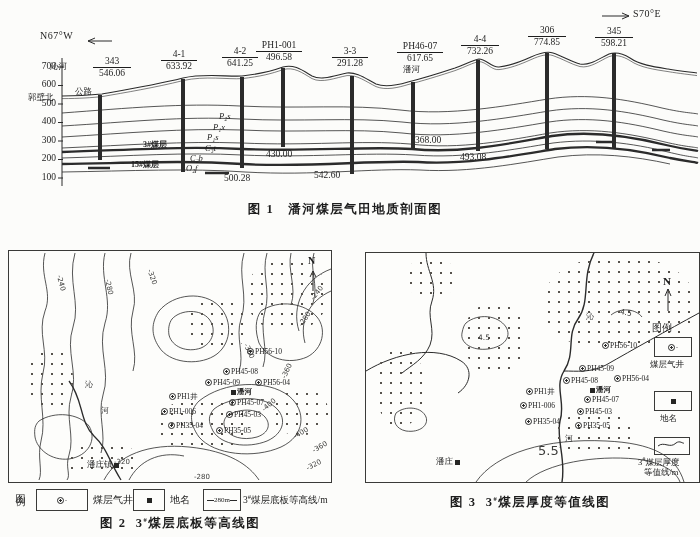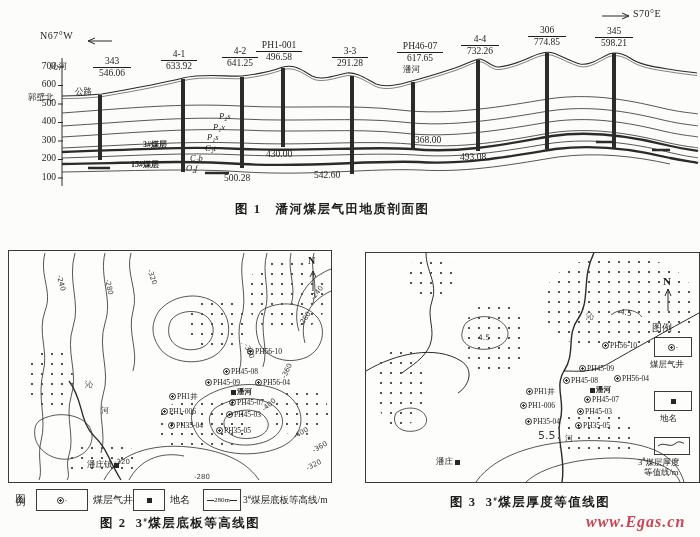--- a/index.html
+++ b/index.html
@@ -139,21 +139,21 @@
   <span class="st" style="left:186px;top:163px">O₂f</span>
   <span class="seam" style="left:143px;top:139px">3#煤层</span>
   <span class="seam" style="left:131px;top:159px">15#煤层</span>
 
   <span class="dep" style="left:224px;top:173px">500.28</span>
   <span class="dep" style="left:266px;top:149px">430.00</span>
   <span class="dep" style="left:314px;top:170px">542.60</span>
   <span class="dep" style="left:415px;top:135px">368.00</span>
   <span class="dep" style="left:460px;top:152px">493.08</span>
 
-  <div class="cap" style="left:235px;top:201px;width:220px;">图 1　潘河煤层气田地质剖面图</div>
+  <div class="cap" style="left:235px;top:201px;width:220px;text-align:center">图 1　潘河煤层气田地质剖面图</div>
 
   <div class="map" style="left:8px;top:250px;width:322px;height:231px">
     <svg width="322" height="231" viewBox="0 0 322 231" style="position:absolute;left:0;top:0">
       <g stroke-width="0.8">
         <path d="M36,2 C30,25 44,40 36,60 C28,82 40,100 34,122 C28,146 38,168 32,190 C28,206 34,220 30,229"></path>
         <path d="M66,2 C58,30 72,52 64,76 C56,100 70,122 62,146 C56,166 66,186 60,204 C56,216 62,224 58,229"></path>
         <path d="M96,2 C90,26 104,48 96,72 C88,98 102,120 94,144 C88,164 98,184 92,202"></path>
         <path d="M122,2 C116,22 130,40 124,60 C118,82 130,100 124,120"></path>
         <path d="M150,60 C165,42 195,40 210,55 C225,70 222,95 205,105 C188,115 160,112 150,96 C142,84 142,72 150,60 Z"></path>
         <path d="M163,68 C172,58 192,58 200,68 C208,78 204,92 192,97 C178,102 163,96 160,84 C159,78 160,72 163,68 Z"></path>
@@ -273,21 +273,21 @@
     </div>
     <span class="lgtxt2" style="left:294px;top:160px">地名</span>
     <div class="lgbox" style="left:288px;top:184px;width:34px;height:16px;border:1px solid #3a3a38;background:transparent"></div>
     <span class="lgtxt2" style="left:272px;top:202px">
       <span>3</span><sup>#</sup><span>煤层厚度</span>
     </span>
     <span class="lgtxt2" style="left:278px;top:214px">等值线/m</span>
 
     <span class="cl" style="left:112px;top:80px;font-size:7.5px">4.5</span>
     <span class="cl" style="left:254px;top:55px;transform:rotate(10deg);font-size:7.5px">4.5</span>
-    <span class="cl" style="left:172px;top:176px;font-size:11px">5.5</span>
+    <span class="cl" style="left:172px;top:190px;font-size:13px">5.5</span>
 
     <span class="wl" style="left:236px;top:88px"><i class="mk"></i><span>PH56-10</span></span>
     <span class="wl" style="left:213px;top:111px"><i class="mk"></i><span>PH45-09</span></span>
     <span class="wl" style="left:197px;top:123px"><i class="mk"></i><span>PH45-08</span></span>
     <span class="wl" style="left:248px;top:121px"><i class="mk"></i><span>PH56-04</span></span>
     <span class="wl" style="left:224px;top:132px;font-weight:bold"><i class="mks"></i><span>潘河</span></span>
     <span class="wl" style="left:218px;top:142px"><i class="mk"></i><span>PH45-07</span></span>
     <span class="wl" style="left:211px;top:154px"><i class="mk"></i><span>PH45-03</span></span>
     <span class="wl" style="left:160px;top:134px"><i class="mk"></i><span>PH1井</span></span>
     <span class="wl" style="left:154px;top:148px"><i class="mk"></i><span>PH1-006</span></span>
@@ -296,15 +296,14 @@
 
     <span class="wl" style="left:70px;top:203px;font-size:8.5px"><span>潘庄</span><i class="mks" style="margin-left:2px"></i></span>
     <span class="riv" style="left:220px;top:58px">沁</span>
     <span class="riv" style="left:199px;top:180px">河</span>
   </div>
 
   <div class="cap" style="left:450px;top:494px">
     <span>图 3</span>&nbsp;&nbsp;<span>3</span><sup>#</sup><span>煤层厚度等值线图</span>
   </div>
 
-  <span class="wm" style="left:586px;top:513px;color:#c84456">www.Egas.cn</span>
 
 </div>
 
 </body></html>

